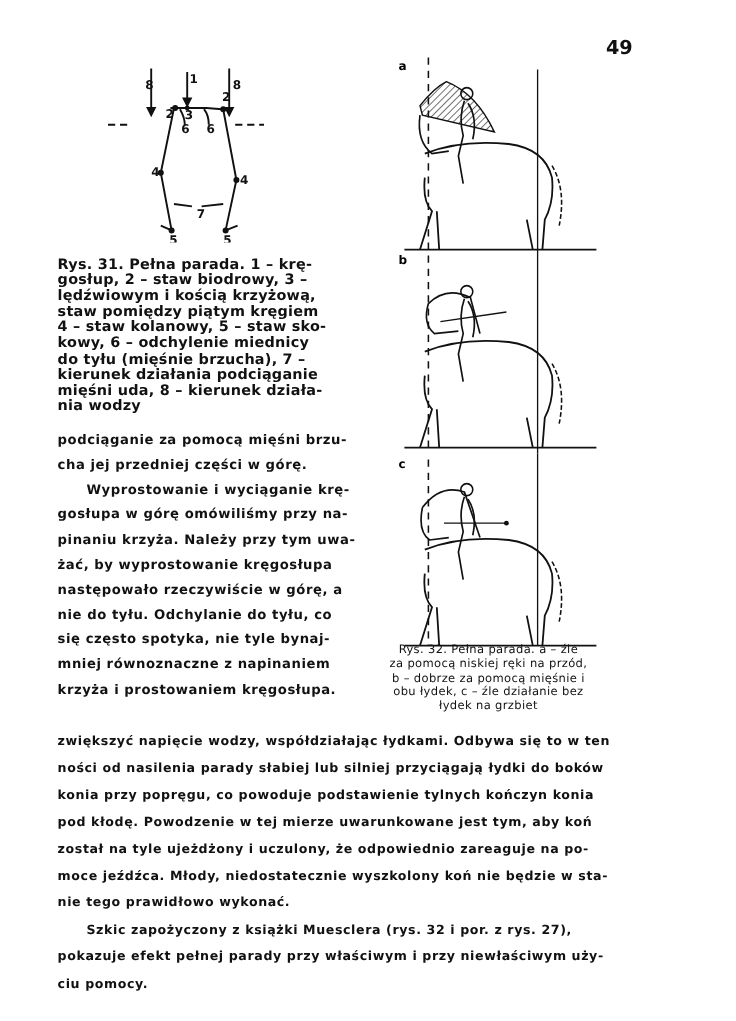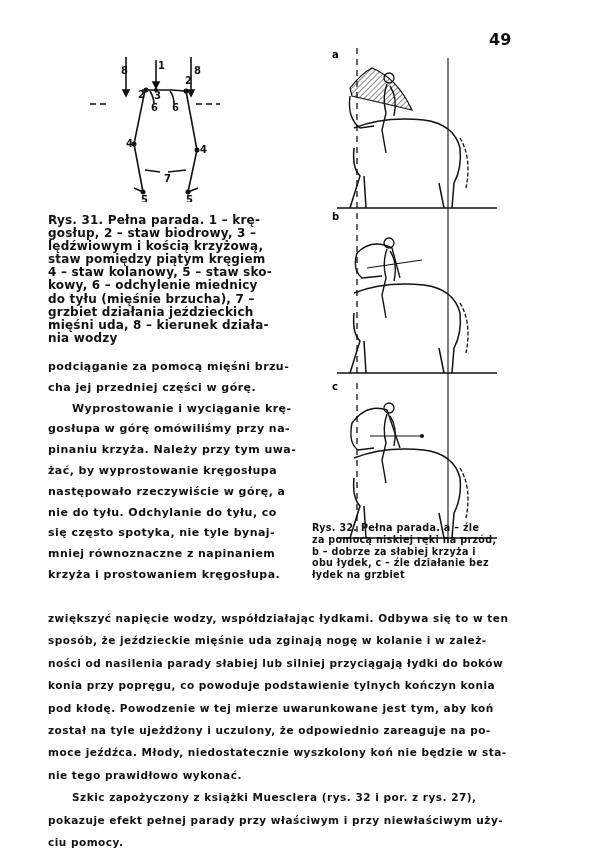--- a/index.html
+++ b/index.html
@@ -1,32 +1,32 @@
 <!DOCTYPE html>
 <html><head>
   <meta charset="utf-8">
   <style>
     html, body { margin: 0; padding: 0; }
     body {
       width: 613px; height: 851px; background: #ffffff; position: relative; overflow: hidden;
       font-family: "DejaVu Sans", sans-serif; color: #111;
     }
     .page-number {
-      position: absolute; left: 489px; top: 30px; font-size: 16px; font-weight: bold;
+      position: absolute; left: 505px; top: 30px; font-size: 16px; font-weight: bold;
       font-family: "DejaVu Sans", sans-serif;
     }
     .fig31 { position: absolute; left: 90px; top: 52px; width: 130px; height: 150px; }
     .caption31 {
       position: absolute; left: 48px; top: 214px; width: 225px;
       font-size: 12px; line-height: 13.1px; font-weight: bold; letter-spacing: 0.2px;
     }
     .fig32 { position: absolute; left: 322px; top: 38px; width: 190px; height: 510px; }
     .caption32 {
-      position: absolute; left: 312px; top: 522px; width: 190px;
-      font-size: 9.6px; line-height: 11.8px; font-weight: bold; letter-spacing: 0.3px;
+      position: absolute; left: 312px; top: 536px; width: 190px;
+      font-size: 9.6px; line-height: 11.8px; font-weight: normal; letter-spacing: 0.3px; text-align: center;
     }
     .col-text {
       position: absolute; left: 48px; top: 357px; width: 248px;
       font-size: 11px; line-height: 20.8px; font-weight: bold; letter-spacing: 0.45px;
       text-align: justify;
     }
     .col-text p { margin: 0; }
     .indent { text-indent: 24px; }
     .full-text {
       position: absolute; left: 48px; top: 607px; width: 505px;
@@ -95,21 +95,21 @@
 </svg>
 
 <div class="caption31">
   <span class="line">Rys. 31. Pełna parada. 1 – krę-</span>
   <span class="line">gosłup, 2 – staw biodrowy, 3 –</span>
   <span class="line">lędźwiowym i kością krzyżową,</span>
   <span class="line">staw pomiędzy piątym kręgiem</span>
   <span class="line">4 – staw kolanowy, 5 – staw sko-</span>
   <span class="line">kowy, 6 – odchylenie miednicy</span>
   <span class="line">do tyłu (mięśnie brzucha), 7 –</span>
-  <span class="line">grzbiet działania jeździeckich</span>
+  <span class="line">kierunek działania podciąganie</span>
   <span class="line">mięśni uda, 8 – kierunek działa-</span>
   <span class="line">nia wodzy</span>
 </div>
 
 <svg class="fig32" viewBox="0 0 190 510">
   <defs>
     <pattern id="hatch" width="4" height="4" patternUnits="userSpaceOnUse" patternTransform="rotate(45)">
       <line x1="0" y1="0" x2="0" y2="4" stroke="#111" stroke-width="1"></line>
     </pattern>
     <g id="horse">
@@ -156,21 +156,21 @@
     <path d="M30,385 Q45,365 65,372 L78,410 M30,385 Q26,405 36,412 L52,410" stroke="#111" stroke-width="1.4" fill="none"></path>
     <line x1="48" y1="398" x2="100" y2="398" stroke="#111" stroke-width="1.1"></line>
     <circle cx="100" cy="398" r="2" fill="#111"></circle>
     <line x1="15" y1="500" x2="175" y2="500" stroke="#111" stroke-width="1.4"></line>
   </g>
 </svg>
 
 <div class="caption32">
   <span class="line">Rys. 32. Pełna parada. a – źle</span>
   <span class="line">za pomocą niskiej ręki na przód,</span>
-  <span class="line">b – dobrze  za słabiej krzyża i</span>
+  <span class="line">b – dobrze  za pomocą mięśnie i</span>
   <span class="line">obu łydek, c – źle  działanie bez</span>
   <span class="line">łydek na grzbiet</span>
 </div>
 
 <div class="col-text">
   <p>
     <span class="line">podciąganie za pomocą mięśni brzu-</span>
     <span class="line">cha jej przedniej części w górę.</span>
   </p>
   <p class="indent">
@@ -182,21 +182,20 @@
     <span class="line" style="text-indent:0">nie do tyłu. Odchylanie do tyłu, co</span>
     <span class="line" style="text-indent:0">się często spotyka, nie tyle bynaj-</span>
     <span class="line" style="text-indent:0">mniej równoznaczne z napinaniem</span>
     <span class="line" style="text-indent:0">krzyża i prostowaniem kręgosłupa.</span>
   </p>
 </div>
 
 <div class="full-text">
   <p>
     <span class="line">zwiększyć napięcie wodzy, współdziałając łydkami. Odbywa się to w ten</span>
-    <span class="line">sposób, że jeździeckie mięśnie uda zginają nogę w kolanie i w zależ-</span>
     <span class="line">ności od nasilenia parady słabiej lub silniej przyciągają łydki do boków</span>
     <span class="line">konia przy popręgu, co powoduje podstawienie tylnych kończyn konia</span>
     <span class="line">pod kłodę. Powodzenie w tej mierze uwarunkowane jest tym, aby koń</span>
     <span class="line">został na tyle ujeżdżony i uczulony, że odpowiednio zareaguje na po-</span>
     <span class="line">moce jeźdźca. Młody, niedostatecznie wyszkolony koń nie będzie w sta-</span>
     <span class="line">nie tego prawidłowo wykonać.</span>
   </p>
   <p class="indent">
     <span class="line">Szkic zapożyczony z książki Muesclera (rys. 32 i por. z rys. 27),</span>
     <span class="line" style="text-indent:0">pokazuje efekt pełnej parady przy właściwym i przy niewłaściwym uży-</span>

